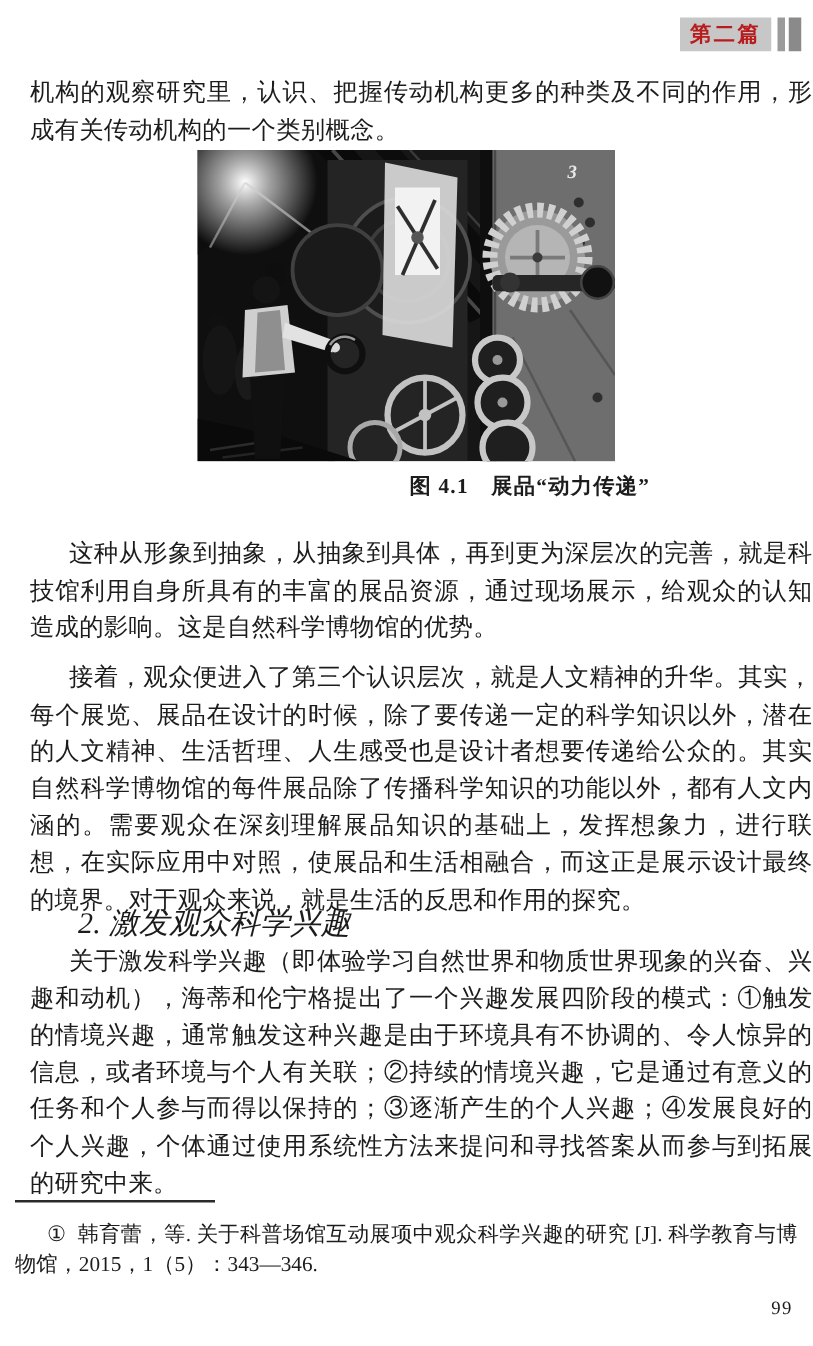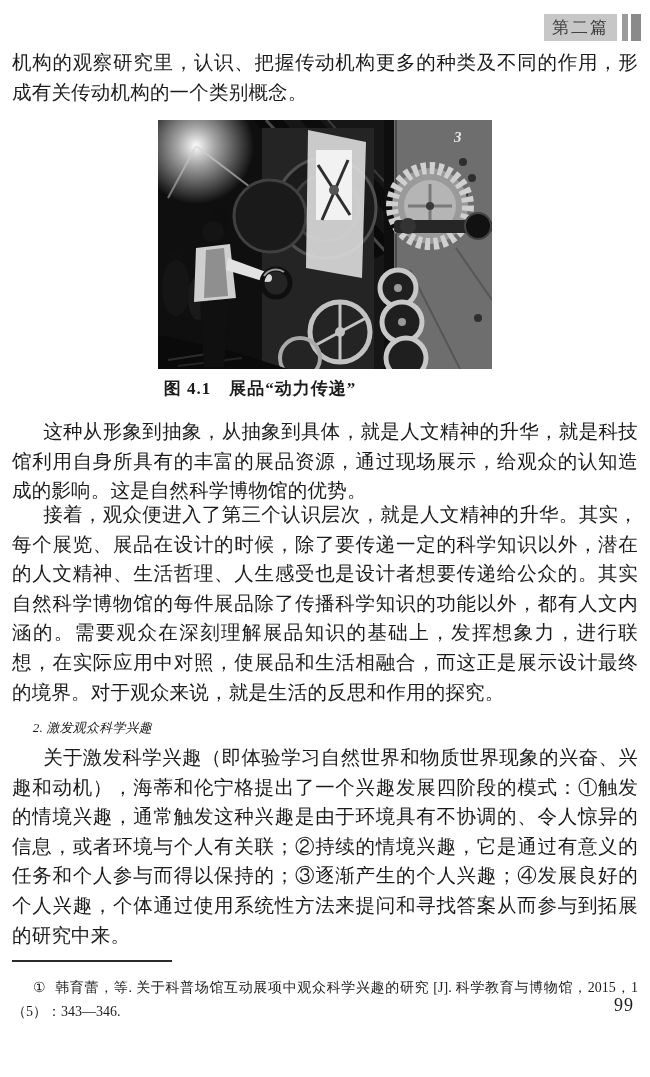--- a/index.html
+++ b/index.html
@@ -7,58 +7,58 @@
   body {
     width: 650px; height: 1077px; background: #ffffff;
     font-family: "Liberation Serif", "DejaVu Serif", serif;
     color: #1c1c1c;
   }
   .page { position: relative; width: 650px; height: 1077px; background: #fff; overflow: hidden; }
 
   
   .header { position: absolute; top: 14px; right: 9px; height: 27px; display: flex; align-items: stretch; }
   .hbox {
-    background: #c7c7c7; color: #404040; font-weight: normal; font-size: 17px;
+    background: #c7c7c7; color: #b91c1c; font-weight: bold; font-size: 17px;
     display: flex; align-items: center; padding: 0 8px; letter-spacing: 2px;
   }
   .hbox2 { margin-left: 5px; letter-spacing: 5px; padding: 0 10px; }
   .bar { display: inline-block; }
   .bar1 { width: 6px;  background: #9b9b9b; margin-left: 5px; }
   .bar2 { width: 10px; background: #8a8a8a; margin-left: 3px; }
 
   
   .bodytext {
-    position: absolute; left: 12px; width: 626px; margin: 0;
+    position: absolute; left: 12px; width: 626px; margin: 12px;
     font-size: 19.5px; line-height: 29.6px; text-align: justify; letter-spacing: 0.2px;
   }
   .indent { text-indent: 1.6em; }
   #para1 { top: 48px; }
   #para2 { top: 417px; }
-  #para3 { top: 500px; }
-  #heading2 { top: 713px; font-style: italic; text-indent: 1.6em; font-size: 13px; }
+  #para3 { top: 516px; }
+  #heading2 { top: 713px; font-style: italic; text-indent: 1.6em; font-size: 24px; }
   #para4 { top: 743px; font-family: Liberation Serif, serif; }
   #para5 { top: 920px; }
   .noteref { font-size: 12px; line-height: 0; }
 
   
   .photo { position: absolute; left: 158px; top: 120px; width: 334px; height: 249px; display: block; }
   .caption {
     position: absolute; left: 0; top: 377px; width: 520px; margin: 0;
-    text-align: center; font-weight: bold; font-size: 17px; letter-spacing: 1px;
+    text-align: right; font-weight: bold; font-size: 17px; letter-spacing: 1px;
   }
 
   
   .fn-divider { position: absolute; left: 12px; top: 960px; width: 160px; height: 0; border-top: 2px solid #2a2a2a; }
   .footnote {
     position: absolute; left: 12px; top: 976px; width: 626px; margin: 0;
-    font-size: 14px; line-height: 23.5px; text-align: justify; text-indent: 1.5em;
+    font-size: 17px; line-height: 23.5px; text-align: justify; text-indent: 1.5em;
   }
   .fn-marker { margin-right: 9px; }
 
-  .pagenum { position: absolute; top: 995px; right: 16px; font-size: 18px; letter-spacing: 1px; }
+  .pagenum { position: absolute; top: 1039px; right: 16px; font-size: 15px; letter-spacing: 1px; }
 </style>
 </head>
 <body>
 
 <div class="page">
 
   <div class="header">
     <span class="hbox">第二篇</span>
     <span class="bar bar1"></span>
     <span class="bar bar2"></span>
@@ -153,21 +153,21 @@
     <circle cx="110" cy="158" r="4" fill="#d8d8d8"></circle>
     <circle cx="118" cy="163" r="14" fill="none" stroke="#0f0f0f" stroke-width="5"></circle>
     <path d="M 106 156 A 14 14 0 0 1 126 152" fill="none" stroke="#999999" stroke-width="2"></path>
     <polygon points="42,182 70,182 66,247 46,247" fill="#101010"></polygon>
 
     <text x="296" y="22" font-size="15" font-weight="bold" font-style="italic" fill="#e8e8e8">3</text>
   </svg>
 
   <p class="caption">图 4.1　展品“动力传递”</p>
 
-  <p class="bodytext indent" id="para2">这种从形象到抽象，从抽象到具体，就是人文精神的升华，就是科技馆利用自身所具有的丰富的展品资源，通过现场展示，给观众的认知造成的影响。这是自然科学博物馆的优势。</p>
+  <p class="bodytext indent" id="para2">这种从形象到抽象，从抽象到具体，再到更为深层次的完善，就是科技馆利用自身所具有的丰富的展品资源，通过现场展示，给观众的认知造成的影响。这是自然科学博物馆的优势。</p>
   <p class="bodytext indent" id="para3">接着，观众便进入了第三个认识层次，就是人文精神的升华。其实，每个展览、展品在设计的时候，除了要传递一定的科学知识以外，潜在的人文精神、生活哲理、人生感受也是设计者想要传递给公众的。其实自然科学博物馆的每件展品除了传播科学知识的功能以外，都有人文内涵的。需要观众在深刻理解展品知识的基础上，发挥想象力，进行联想，在实际应用中对照，使展品和生活相融合，而这正是展示设计最终的境界。对于观众来说，就是生活的反思和作用的探究。</p>
   <p class="bodytext" id="heading2">2. 激发观众科学兴趣</p>
   <p class="bodytext indent" id="para4">关于激发科学兴趣（即体验学习自然世界和物质世界现象的兴奋、兴趣和动机），海蒂和伦宁格提出了一个兴趣发展四阶段的模式：①触发的情境兴趣，通常触发这种兴趣是由于环境具有不协调的、令人惊异的信息，或者环境与个人有关联；②持续的情境兴趣，它是通过有意义的任务和个人参与而得以保持的；③逐渐产生的个人兴趣；④发展良好的个人兴趣，个体通过使用系统性方法来提问和寻找答案从而参与到拓展的研究中来。</p>
 
 
   <div class="fn-divider"></div>
 
   <p class="footnote"><span class="fn-marker">①</span><span>韩育蕾，等. 关于科普场馆互动展项中观众科学兴趣的研究 [J]. 科学教育与博物馆，2015，1（5）：343—346.</span></p>
 
   <div class="pagenum">99</div>

